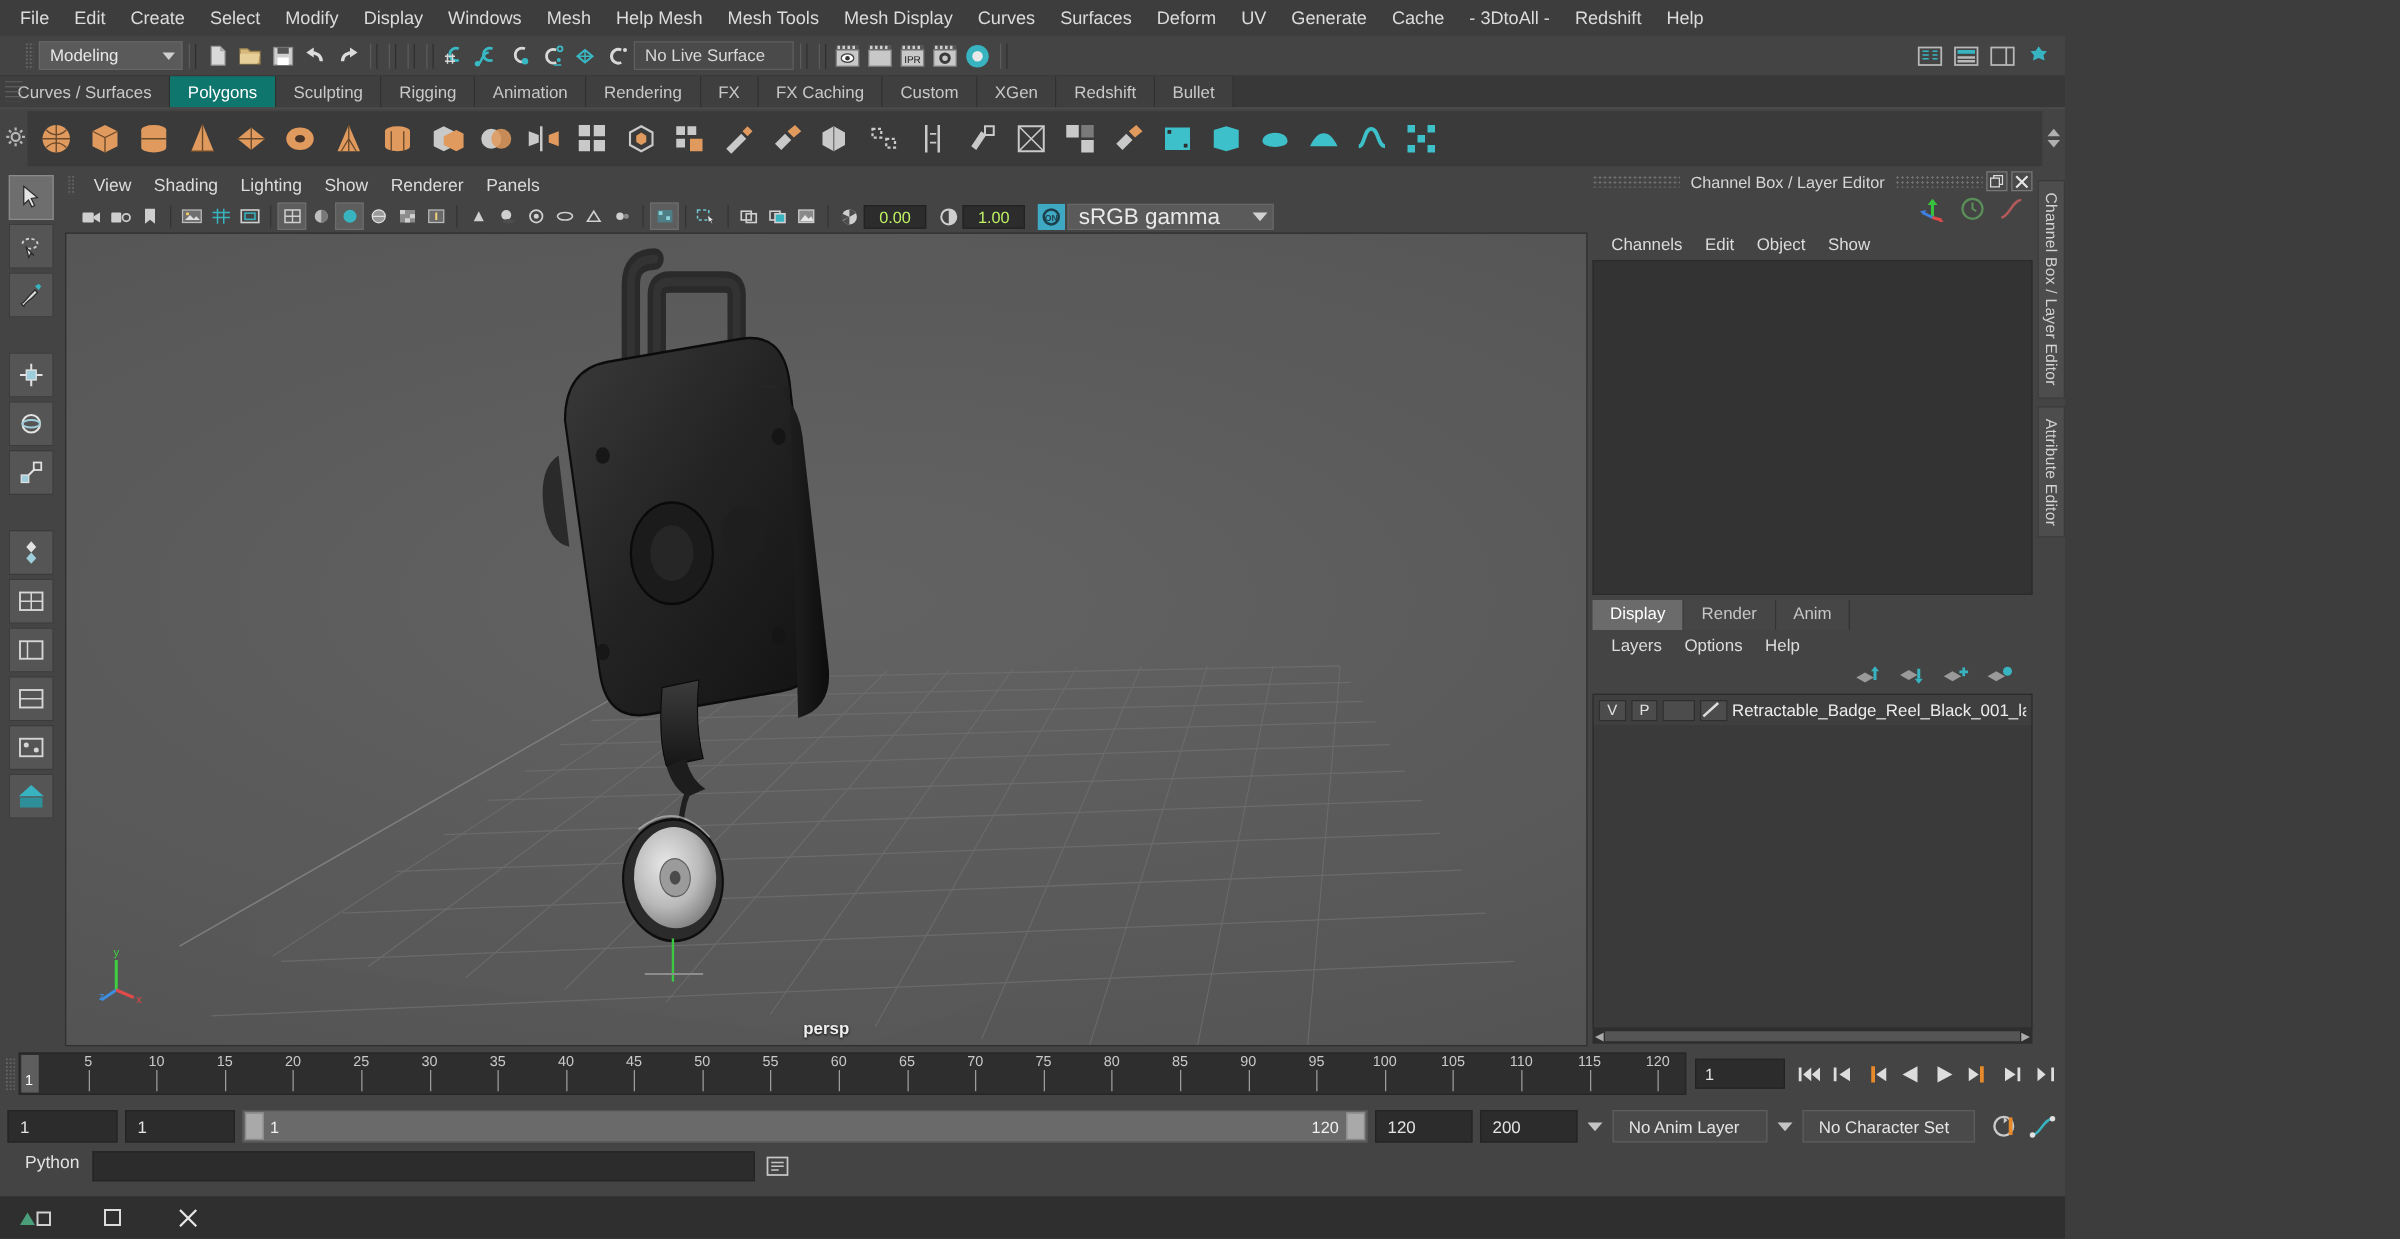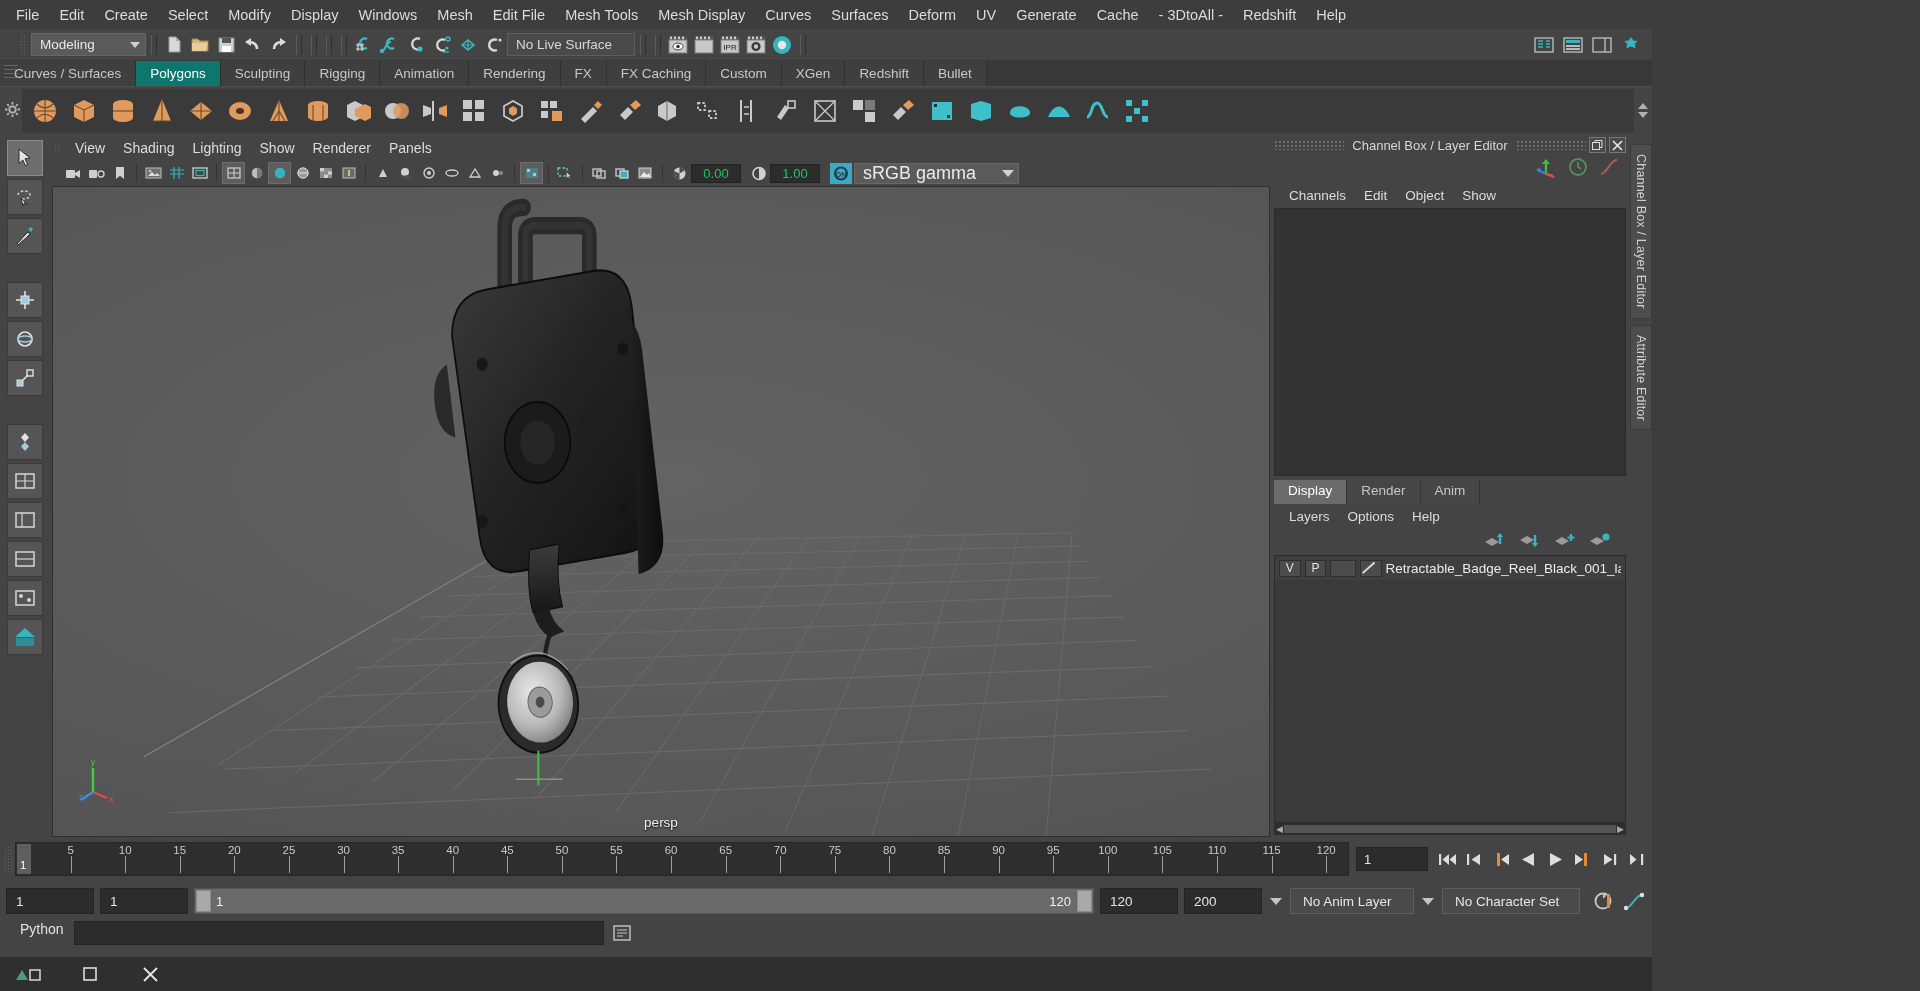--- a/index.html
+++ b/index.html
@@ -78,34 +78,34 @@
   .viewport-col { flex:1; display:flex; flex-direction:column; min-width:0; background:#444; padding:2px 0 0 2px;}
   .panelmenu { height:24px; background:#444; display:flex; align-items:center; padding-left:14px; position:relative;}
   .panelmenu .pm { color:#dcdcdc; font-size:14px; padding:2px 9px; cursor:default;}
   .pm-grip { position:absolute; left:2px; top:4px; width:6px;height:16px;
      background-image:radial-gradient(#777 .8px, transparent .9px); background-size:3px 3px; opacity:.6;}
 
   .viewtoolbar { height:26px; background:#444; display:flex; align-items:center; padding-left:10px; gap:0px;}
   .vbtn { width:23px;height:22px; display:flex; align-items:center;justify-content:center; cursor:default; border:1px solid transparent;}
   .vbtn.on { background:#5d5d5d; border:1px solid #6d6d6d;}
   .vsep { width:1px;height:18px;background:#333; margin:0 5px;}
-  .numfield { width:50px;height:19px; background:#2c2c2c; color:#22c55e; font-size:13px;
+  .numfield { width:50px;height:19px; background:#2c2c2c; color:#bef264; font-size:13px;
      display:flex;align-items:center; justify-content:center; border:1px solid #222;}
   .gammabox { height:21px; background:#5a5a5a; border:1px solid #666; display:flex; align-items:center;
      color:#eaeaea; font-size:18px; padding-left:8px; width:165px; }
   .gammabox .arrow{ margin-left:auto;margin-right:4px; width:0;height:0;
      border-left:6px solid transparent;border-right:6px solid transparent;border-top:7px solid #d0d0d0;}
 
   
   .viewport { flex:1; position:relative; overflow:hidden;
      background:
        radial-gradient(ellipse 120% 90% at 50% 45%, #636363 0%, #5a5a5a 45%, #4e4e4e 100%);
      border:1px solid #2f2f2f; min-height:0; }
   .vp-label { position:absolute; left:50%; transform:translateX(-50%); bottom:6px;
-     color:#f0f0f0; font-size:13.5px; font-weight:normal; text-shadow:0 1px 2px #000;}
+     color:#f0f0f0; font-size:13.5px; font-weight:bold; text-shadow:0 1px 2px #000;}
   .axis-gizmo { position:absolute; left:24px; bottom:32px; width:50px;height:50px;}
 
   
   .rightdock { width:360px; background:#444; display:flex; flex-direction:column; flex-shrink:0;}
   .dock-title { height:22px; display:flex; align-items:center; background:#444; padding:0 4px;}
   .dots { flex:1; height:10px; background-image:radial-gradient(#6e6e6e .9px, transparent 1px);
      background-size:4px 4px; background-position:0 4px;}
   .dock-title .t { color:#d6d6d6; font-size:13px; padding:0 8px; white-space:nowrap;}
   .dock-btn { width:17px;height:16px; border:1px solid #777; margin-left:3px; display:flex;align-items:center;justify-content:center;
       color:#ddd; font-size:11px; background:#4a4a4a; cursor:default;}
@@ -178,21 +178,21 @@
 
   <div class="menubar" id="menubar">
       <div class="mi">File</div>
       <div class="mi">Edit</div>
       <div class="mi">Create</div>
       <div class="mi">Select</div>
       <div class="mi">Modify</div>
       <div class="mi">Display</div>
       <div class="mi">Windows</div>
       <div class="mi">Mesh</div>
-      <div class="mi">Edit File</div>
+      <div class="mi">Help Mesh</div>
       <div class="mi">Mesh Tools</div>
       <div class="mi">Mesh Display</div>
       <div class="mi">Curves</div>
       <div class="mi">Surfaces</div>
       <div class="mi">Deform</div>
       <div class="mi">UV</div>
       <div class="mi">Generate</div>
       <div class="mi">Cache</div>
       <div class="mi">- 3DtoAll -</div>
       <div class="mi">Redshift</div>

